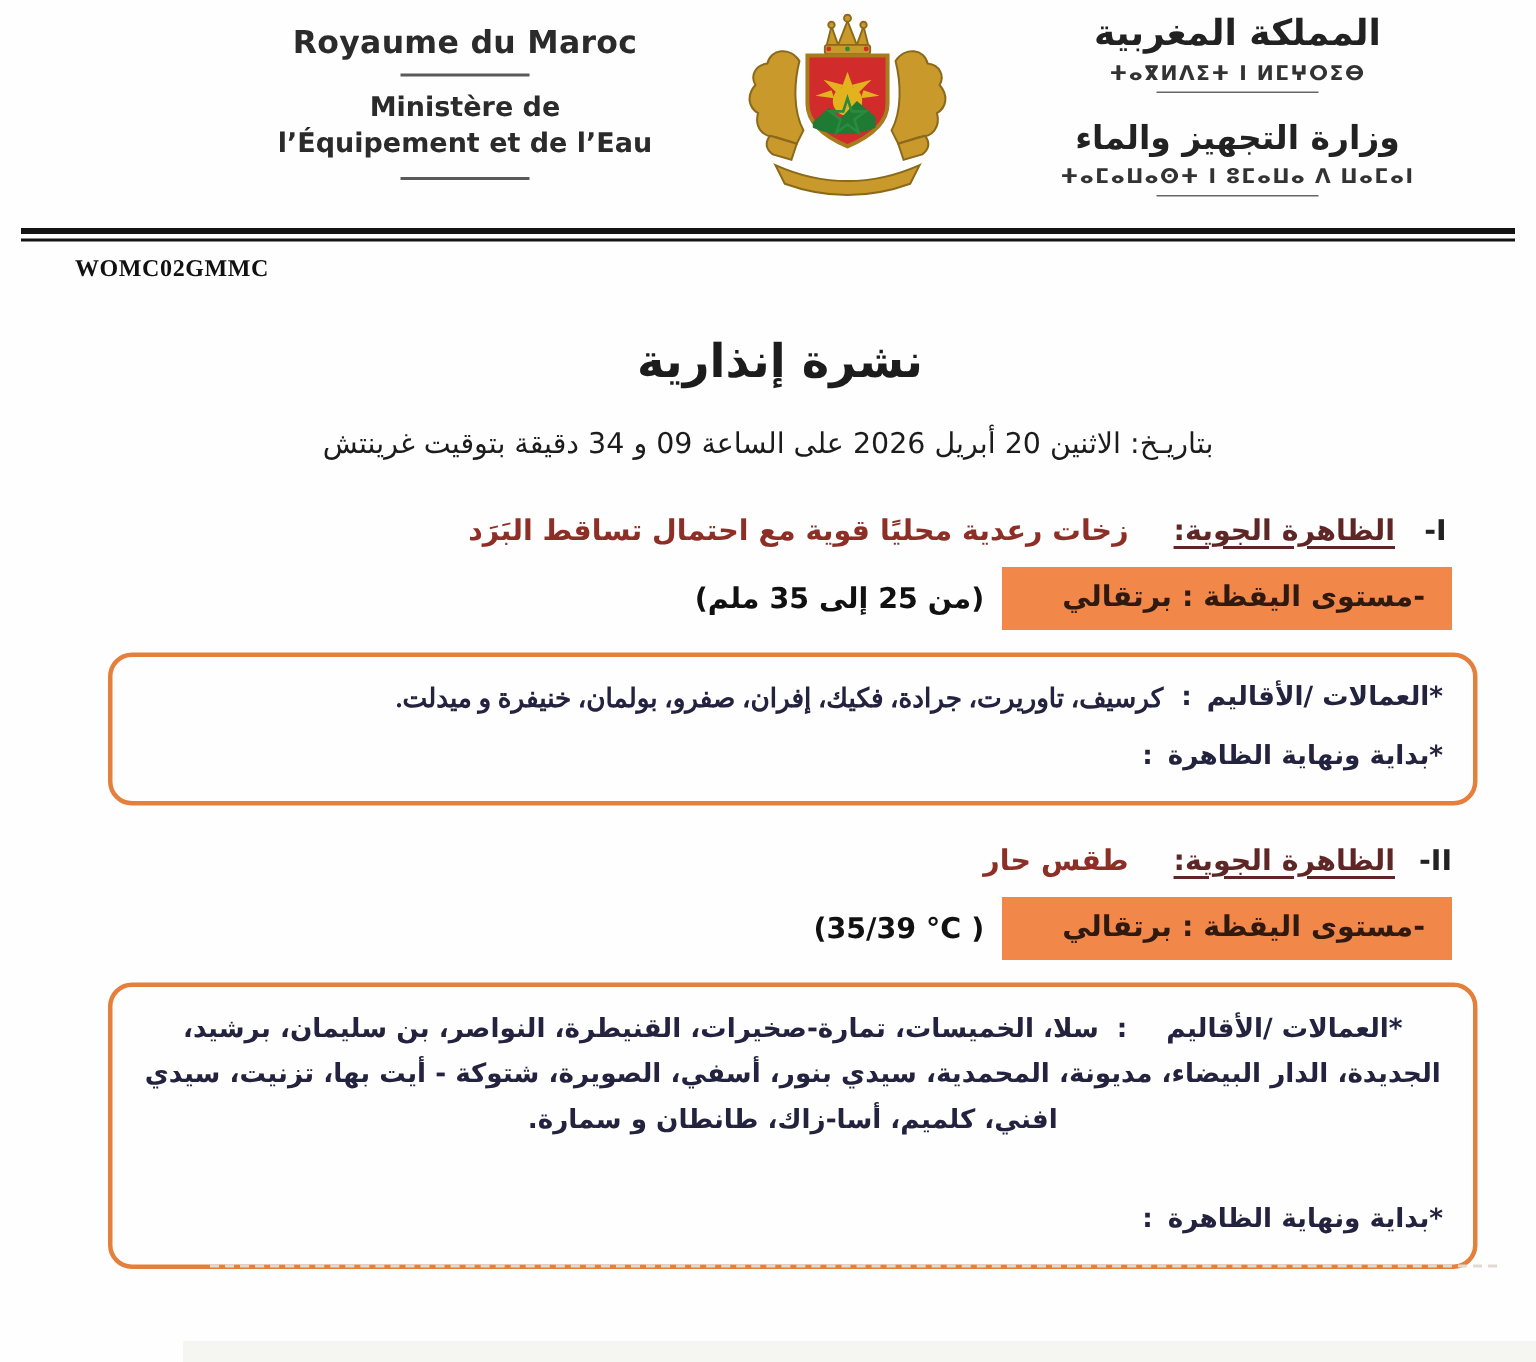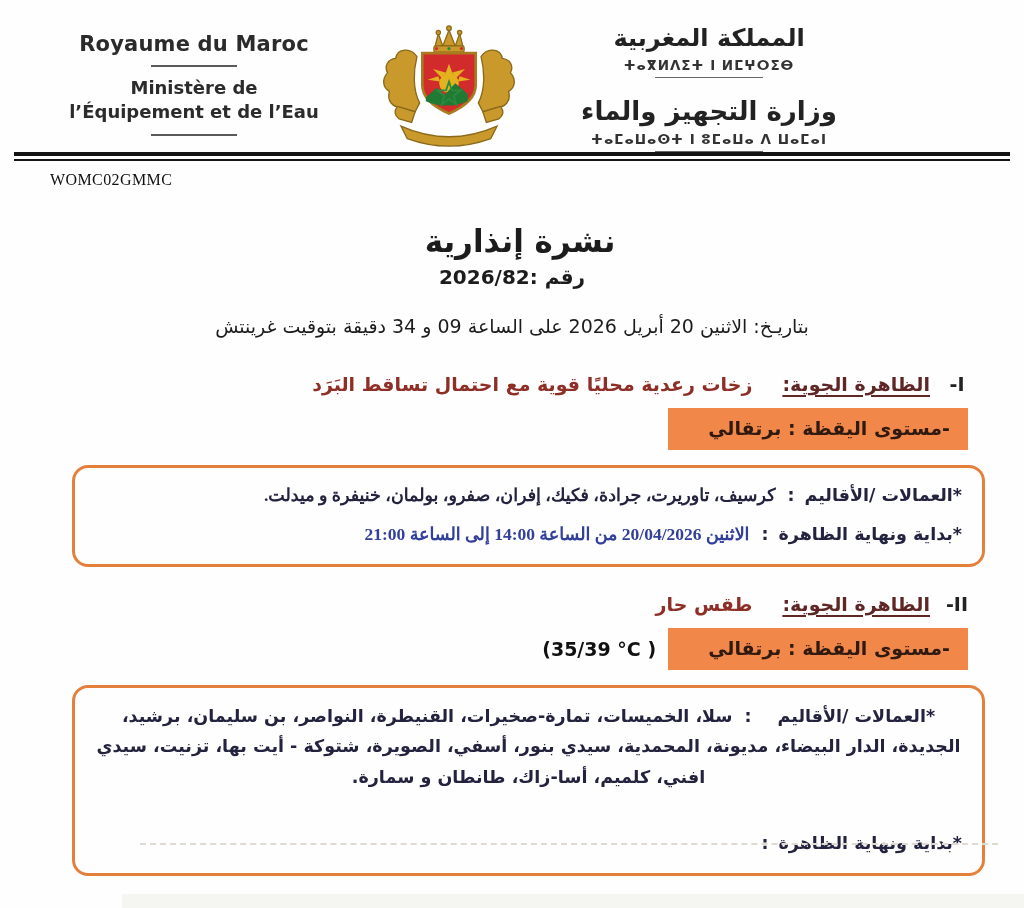--- a/index.html
+++ b/index.html
@@ -6,34 +6,34 @@
     --orange:#f1884a; --box-border:#e5803c; --maroon:#5f2626; --red:#8e2f27;
     --blue:#32409c; --navy:#23233f; --ink:#1c1c1c; --rule:#141414;
   }
   *{box-sizing:border-box; margin:0; padding:0;}
   body{
     width:1024px; height:908px; overflow:hidden; position:relative;
     background:#fefefe; color:var(--ink);
     font-family:"DejaVu Sans","Liberation Sans",sans-serif;
   }
   
-  .header{display:flex; justify-content:flex-start; align-items:flex-start; padding:16px 34px 0 34px; height:150px;}
+  .header{display:flex; justify-content:flex-end; align-items:flex-start; padding:0 34px 0 34px; height:150px;}
   .h-left{width:320px; text-align:center; padding-top:16px; font-weight:bold; color:#2b2b2b;}
   .h-left .royaume{font-size:21px; letter-spacing:.2px;}
   .h-div{width:86px; border-top:2px solid #5a5a5a; margin:9px auto 9px auto;}
   .h-left .ministere{font-size:18px; line-height:1.35;}
   .h-center{width:190px; display:flex; justify-content:center;}
   .h-right{width:330px; text-align:center; padding-top:8px;}
   .kingdom-ar{font-size:24px; font-weight:bold; color:#222;}
   .tif{font-size:13.5px; font-weight:bold; color:#333; margin-top:5px; letter-spacing:1px;}
   .tif-div{width:108px; border-top:1.5px solid #666; margin:4px auto 6px auto;}
-  .ministry-ar{font-size:26px; font-weight:bold; color:#222; margin-top:18px;}
+  .ministry-ar{font-size:22px; font-weight:bold; color:#222; margin-top:18px;}
   
   .rule{margin:2px 14px 0 14px; height:9px; border-top:4px solid var(--rule); border-bottom:2px solid var(--rule);}
-  .doc-code{margin:10px 0 16px 50px; font-family:"Liberation Serif","DejaVu Serif",serif; font-weight:normal; font-size:16px; letter-spacing:.4px; color:#111;}
+  .doc-code{margin:10px 0 16px 50px; font-family:"Liberation Serif","DejaVu Serif",serif; font-weight:bold; font-size:16px; letter-spacing:.4px; color:#111;}
   
   .title-block{text-align:center;}
   .bulletin-title{font-size:31px; font-weight:bold; margin-top:34px;margin-left:16px;}
   .bulletin-number{font-size:20px; font-weight:bold; margin-top:6px;}
   .bulletin-date{font-size:19px; font-weight:normal; margin-top:26px;}
   
   .content{direction:rtl; font-weight:bold;}
   .phen-row{display:flex; align-items:flex-start; padding:0 40px 0 40px; font-size:19px;}
   .sec1 .phen-row{margin-top:36px;}
   .sec2 .phen-row{margin-top:26px;}
@@ -121,45 +121,44 @@
     <div class="tif">ⵜⴰⵎⴰⵡⴰⵙⵜ ⵏ ⵓⵎⴰⵡⴰ ⴷ ⵡⴰⵎⴰⵏ</div>
     <div class="tif-div"></div>
   </div>
 </div>
 
 <div class="rule"></div>
 <div class="doc-code">WOMC02GMMC</div>
 
 <div class="title-block" dir="rtl">
   <div class="bulletin-title">نشرة إنذارية</div>
-  <div class="bulletin-number">رقم :2026/82</div>
   <div class="bulletin-date">بتاريـخ: الاثنين 20 أبريل 2026 على الساعة 09 و 34 دقيقة بتوقيت غرينتش</div>
 </div>
 
 <div class="content">
 
   <div class="sec1">
     <div class="phen-row">
       <span class="numeral">-I</span>
       <span class="phen-label">الظاهرة الجوية:</span>
       <span class="phen-value">زخات رعدية محليًا قوية مع احتمال تساقط البَرَد</span>
     </div>
     <div class="vig-row">
       <span class="vig-banner">-مستوى اليقظة : برتقالي</span>
+      <span class="vig-detail">(من 25 إلى 35 ملم)</span>
     </div>
     <div class="obox">
       <div class="brow">
         <span class="blabel">*العمالات /الأقاليم</span>
         <span class="bsep">:</span>
         <span class="bvalue">كرسيف، تاوريرت، جرادة، فكيك، إفران، صفرو، بولمان، خنيفرة و ميدلت.</span>
       </div>
       <div class="brow">
         <span class="blabel">*بداية ونهاية الظاهرة</span>
         <span class="bsep">:</span>
-        <span class="bvalue blue">الاثنين 20/04/2026 من الساعة 14:00 إلى الساعة 21:00</span>
       </div>
     </div>
   </div>
 
   <div class="sec2">
     <div class="phen-row">
       <span class="numeral">-II</span>
       <span class="phen-label">الظاهرة الجوية:</span>
       <span class="phen-value">طقس حار</span>
     </div>

